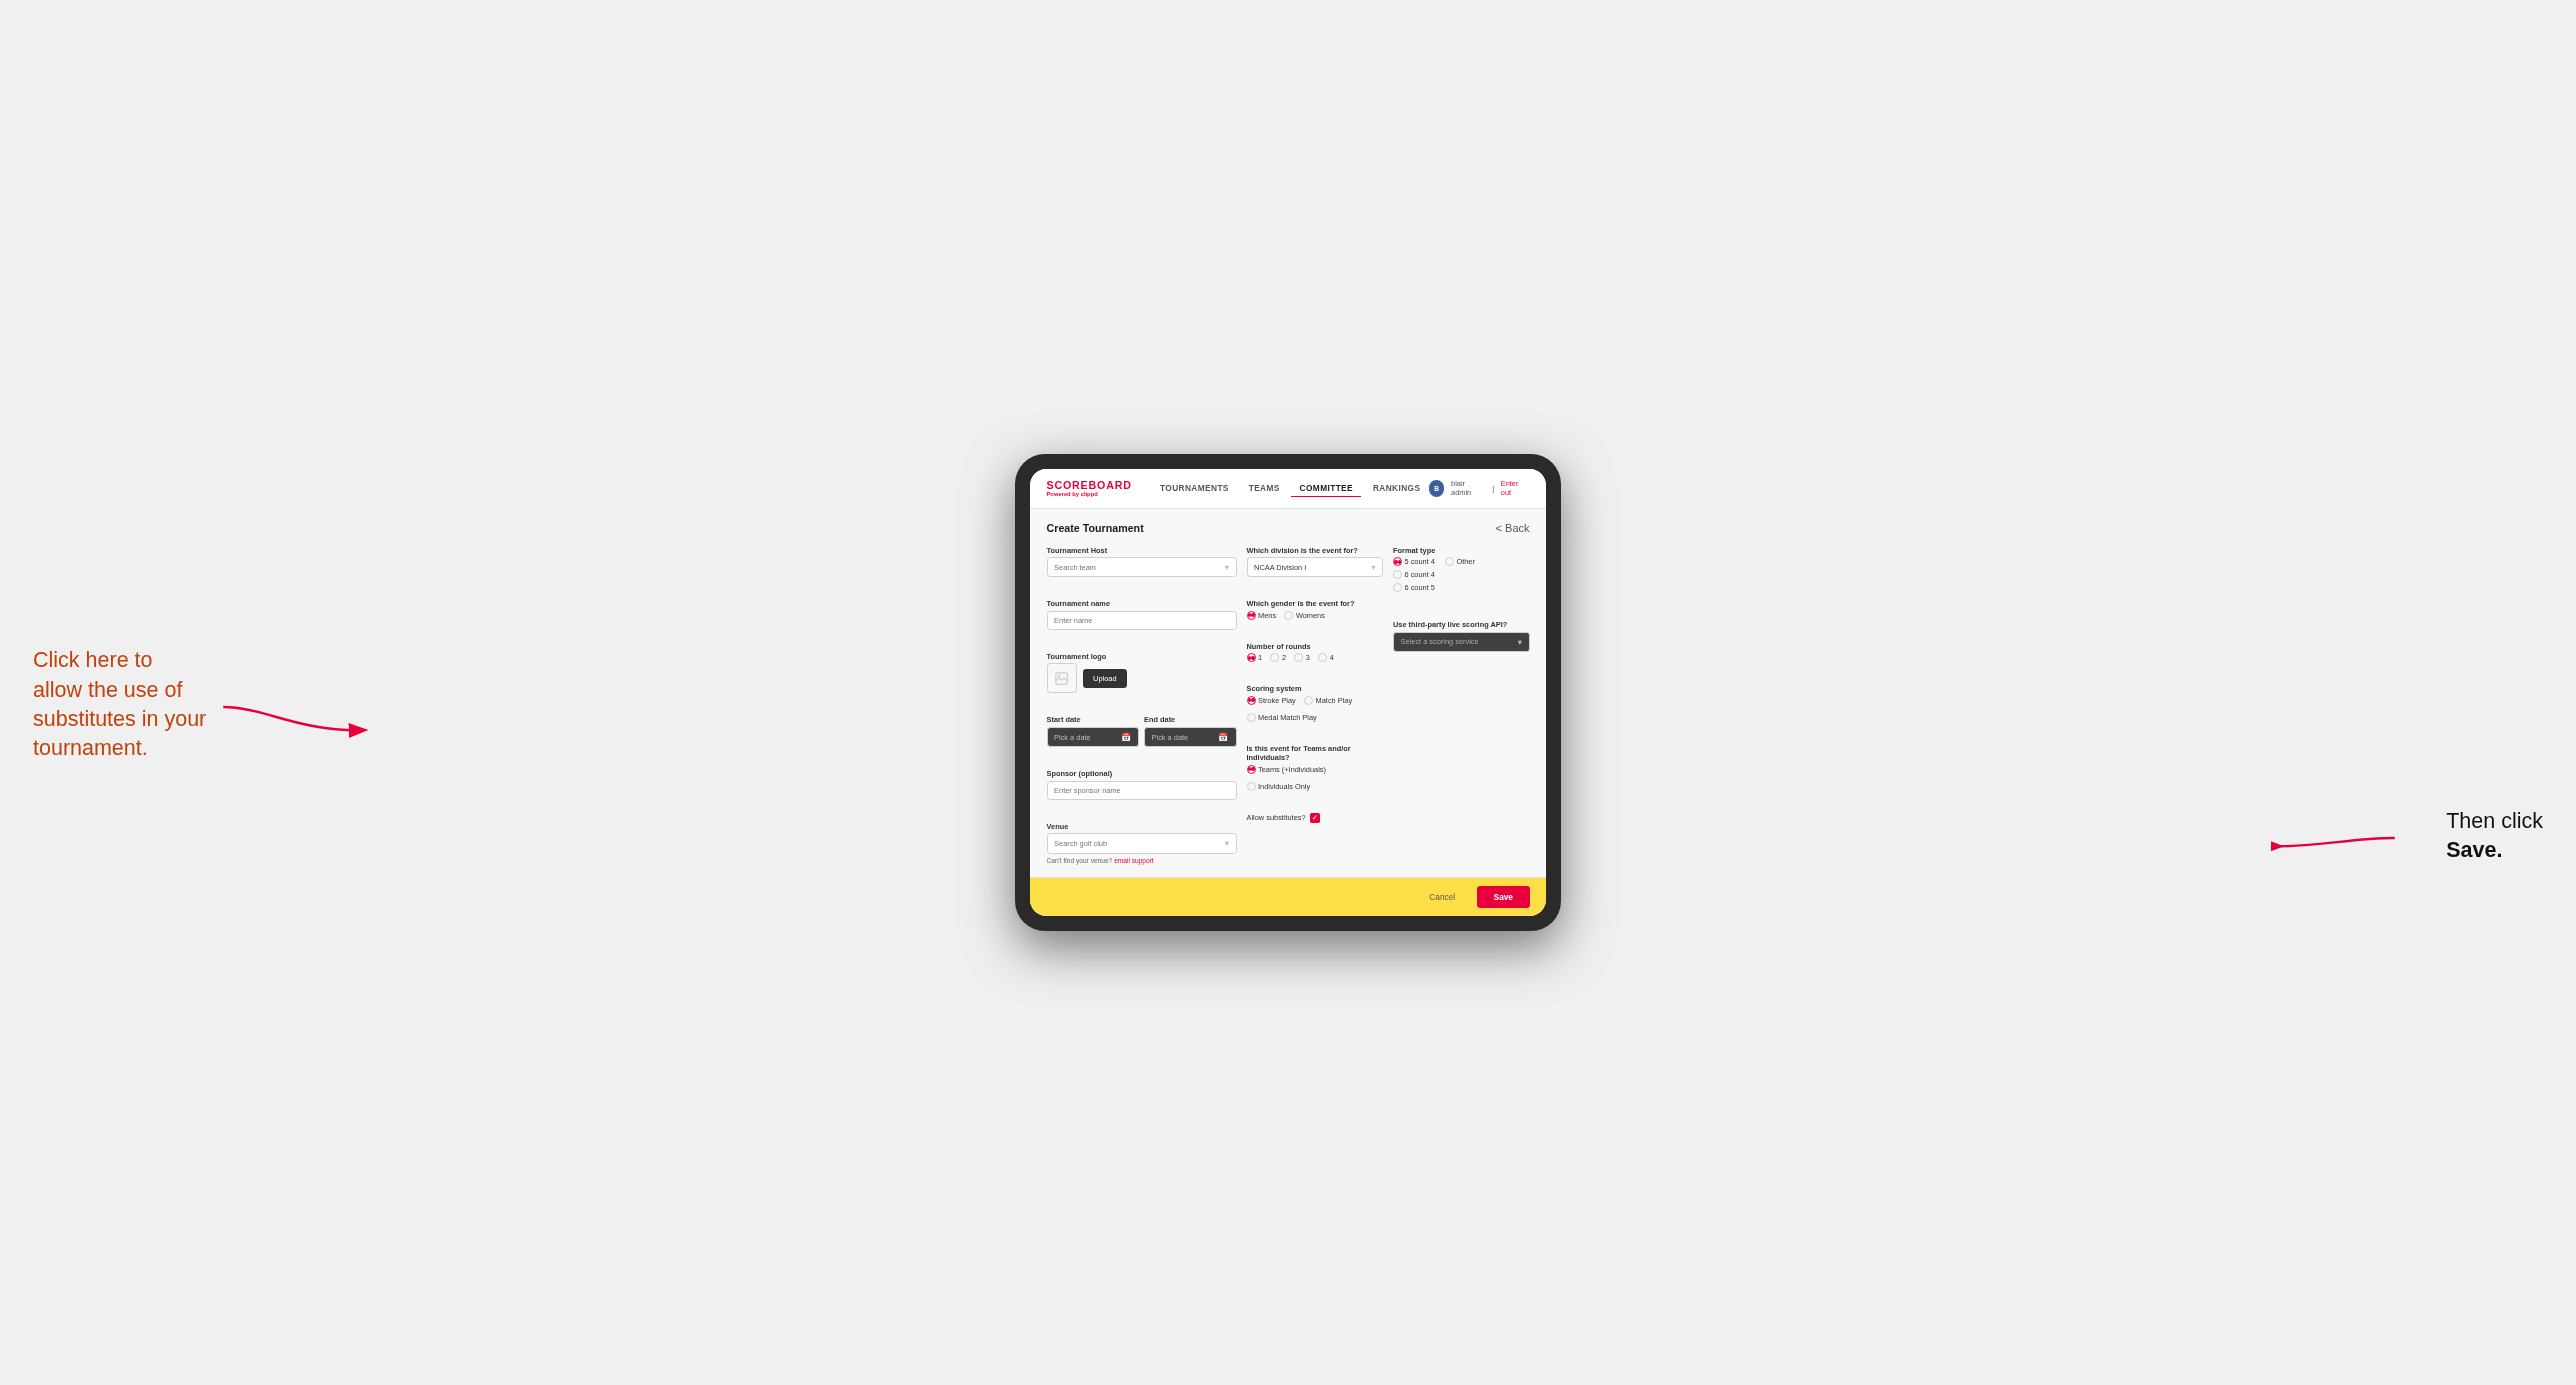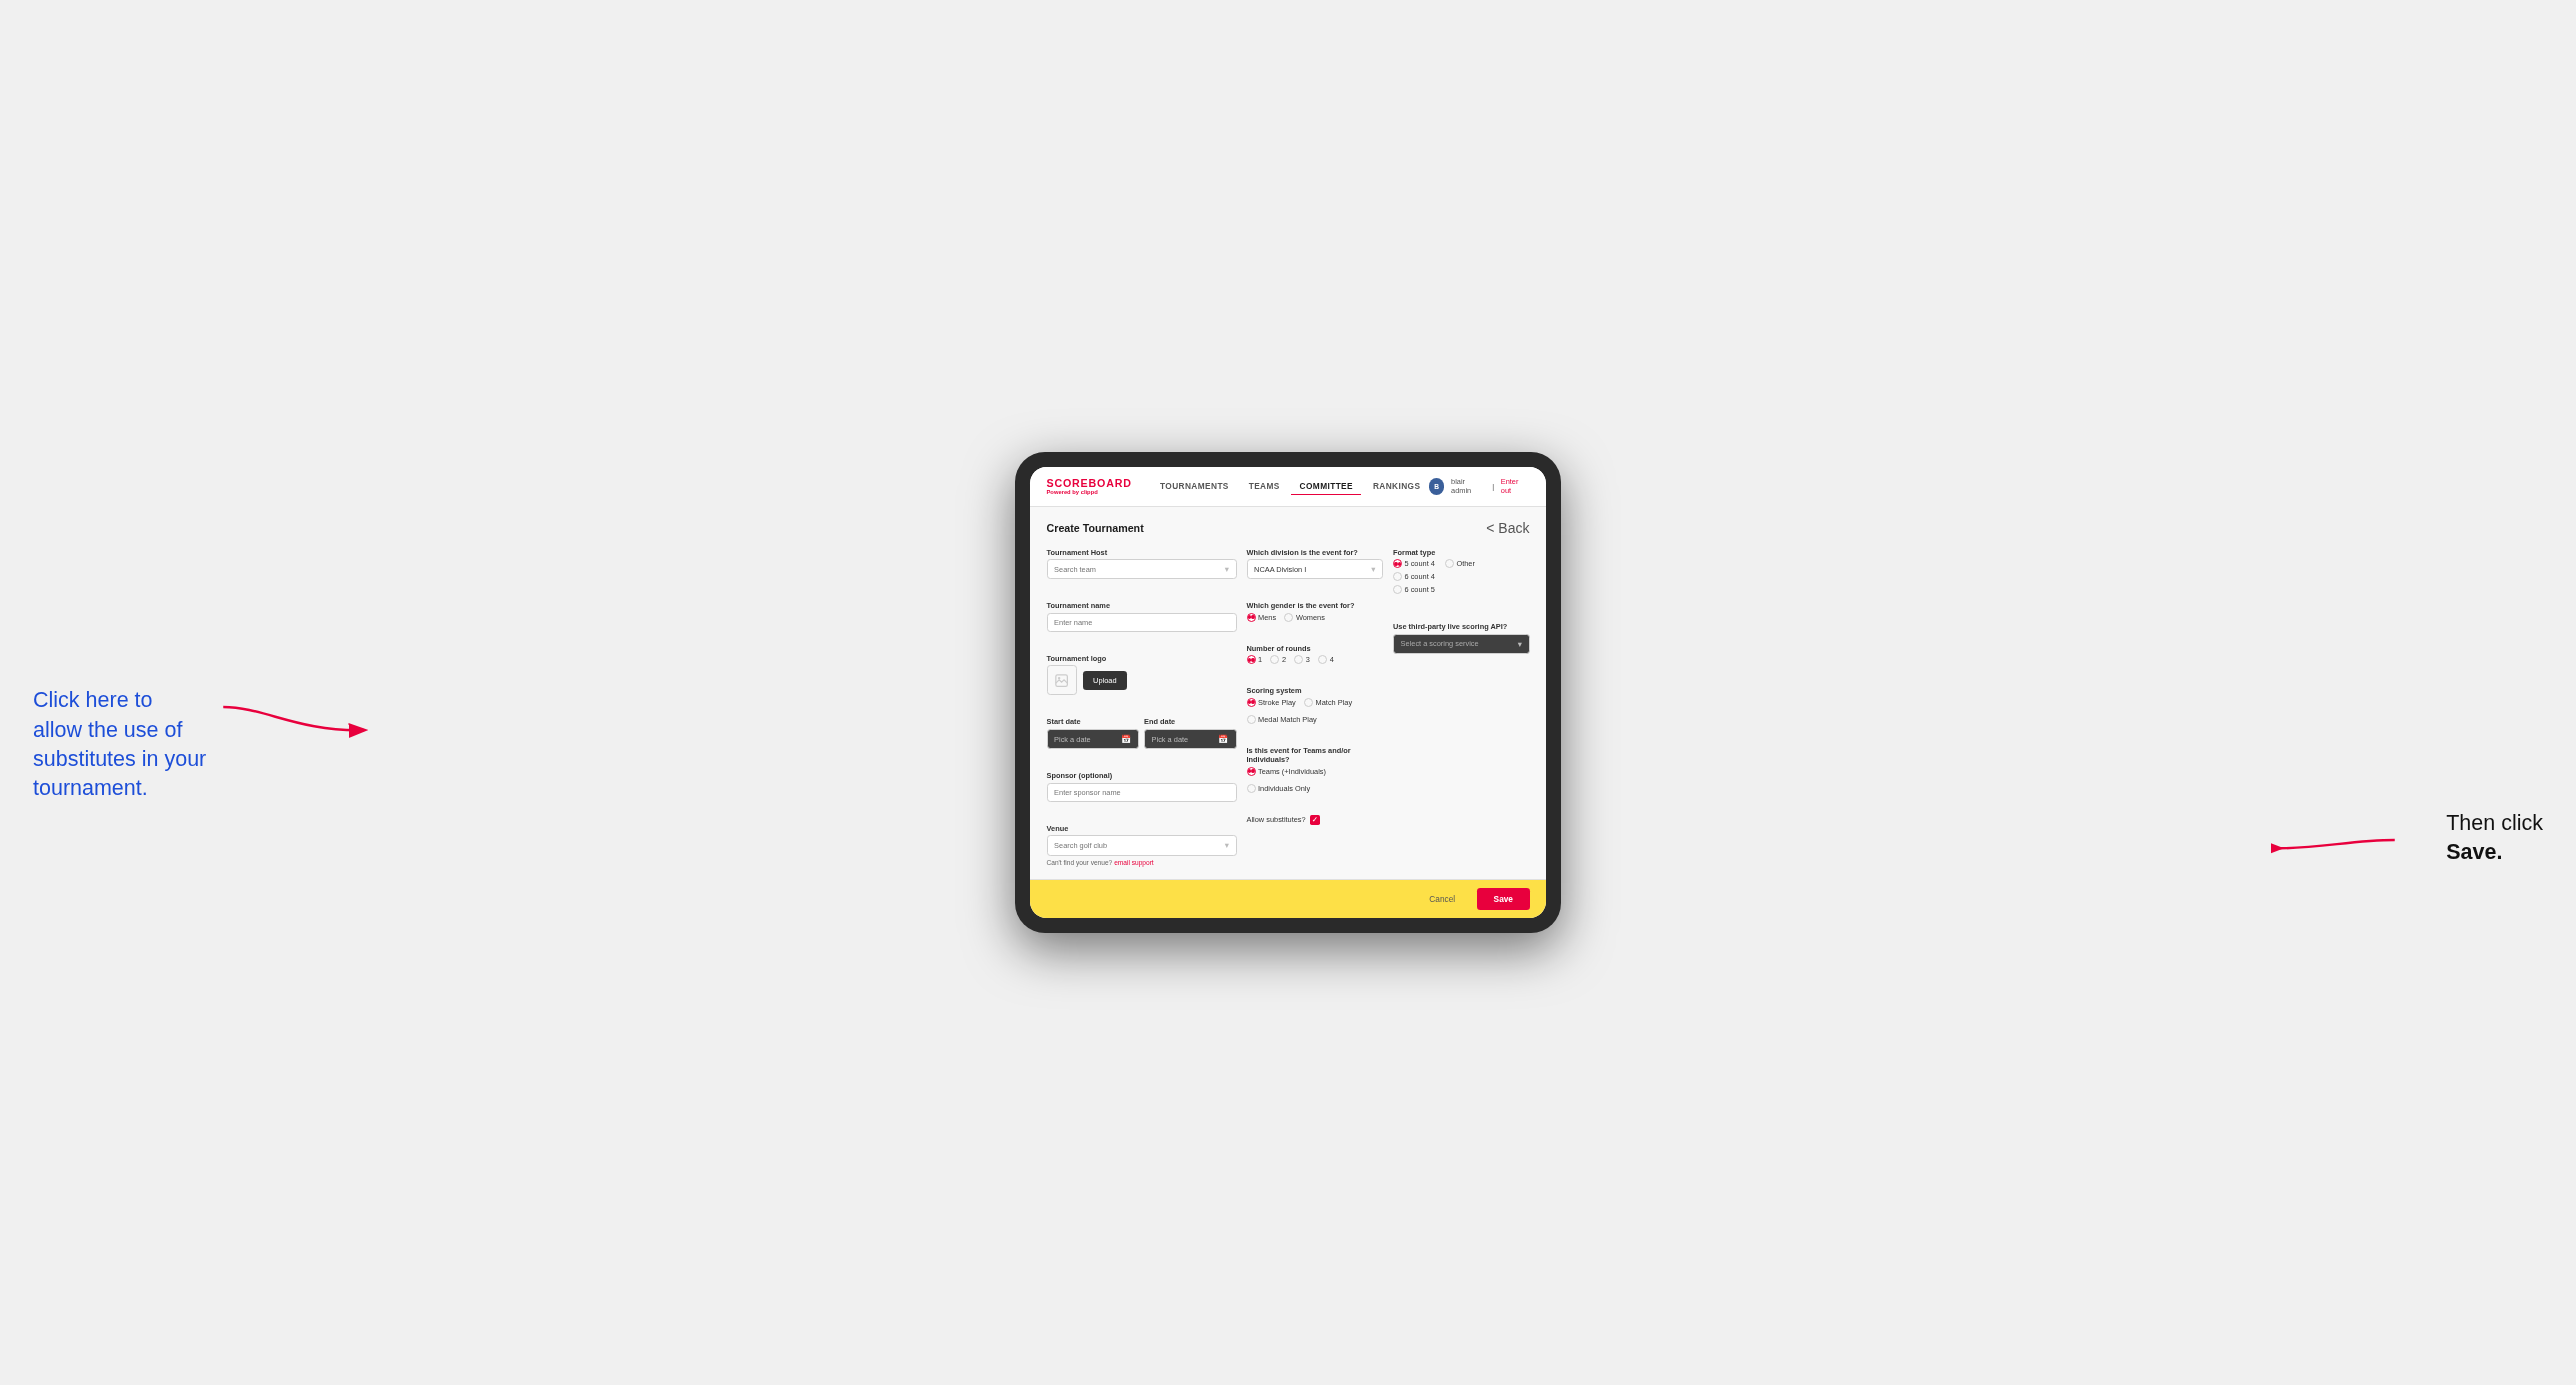--- a/index.html
+++ b/index.html
@@ -123,21 +123,21 @@
       margin-bottom: 11.6px;
     }
 
     .page-title {
       font-size: 10.7px;
       font-weight: 600;
       color: #1a1a1a;
     }
 
     .back-btn {
-      font-size: 14px;
+      font-size: 11px;
       color: #555;
       cursor: pointer;
       display: flex;
       align-items: center;
       gap: 2.5px;
     }
 
     
     .form-area {
       display: grid;
@@ -355,21 +355,21 @@
       font-size: 8.3px;
       font-weight: 600;
       cursor: pointer;
     }
   </style>
 </head>
 <body>
 
 <div class="page-wrapper">
 
-  <div style="position:absolute; left:0; top:50%; transform:translateY(-40%); font-size:21.5px; line-height:1.35; max-width:198px; color:#1d4ed8;margin-top:40px;">
+  <div style="position:absolute; left:0; top:50%; transform:translateY(-40%); font-size:21.5px; line-height:1.35; max-width:198px; color:#c2410c;">
     <span>Click here to</span><br>
     <span>allow the use of</span><br>
     <span>substitutes in your</span><br>
     <span>tournament.</span>
   </div>
 
   <svg style="position:absolute; left:182px; top:53%; transform:translateY(-50%);" width="165" height="66" viewBox="0 0 200 80">
     <defs>
       <marker id="arrowhead-l" markerWidth="8" markerHeight="8" refX="6" refY="3" orient="auto">
         <polygon points="0 0, 8 3, 0 6" fill="#e8003d"></polygon>

